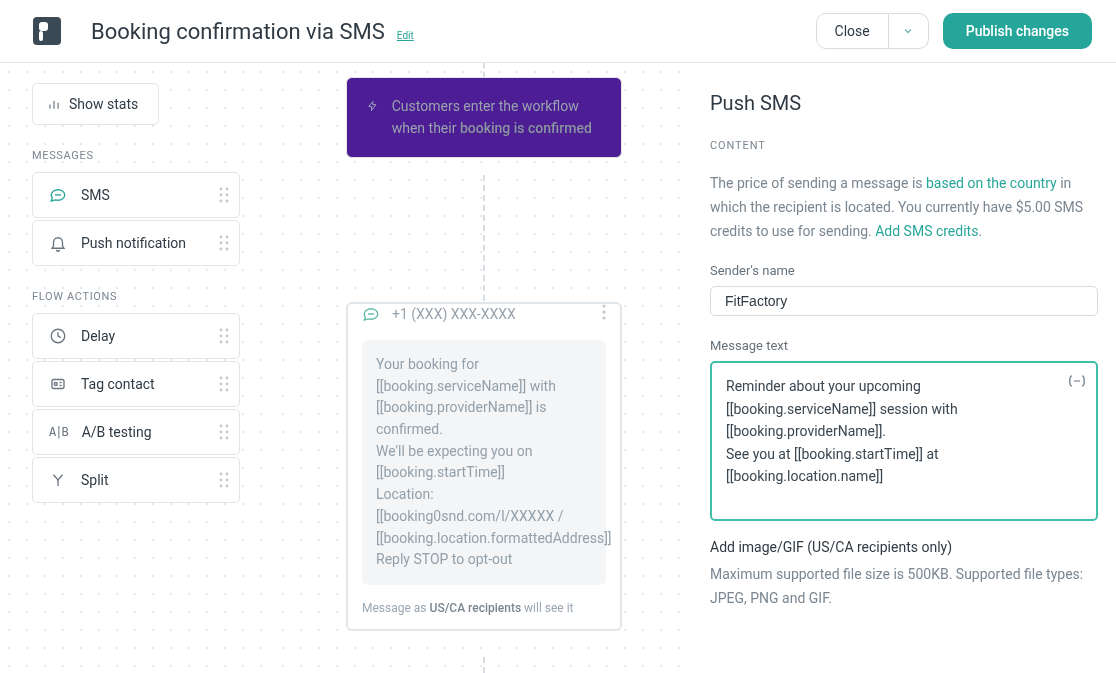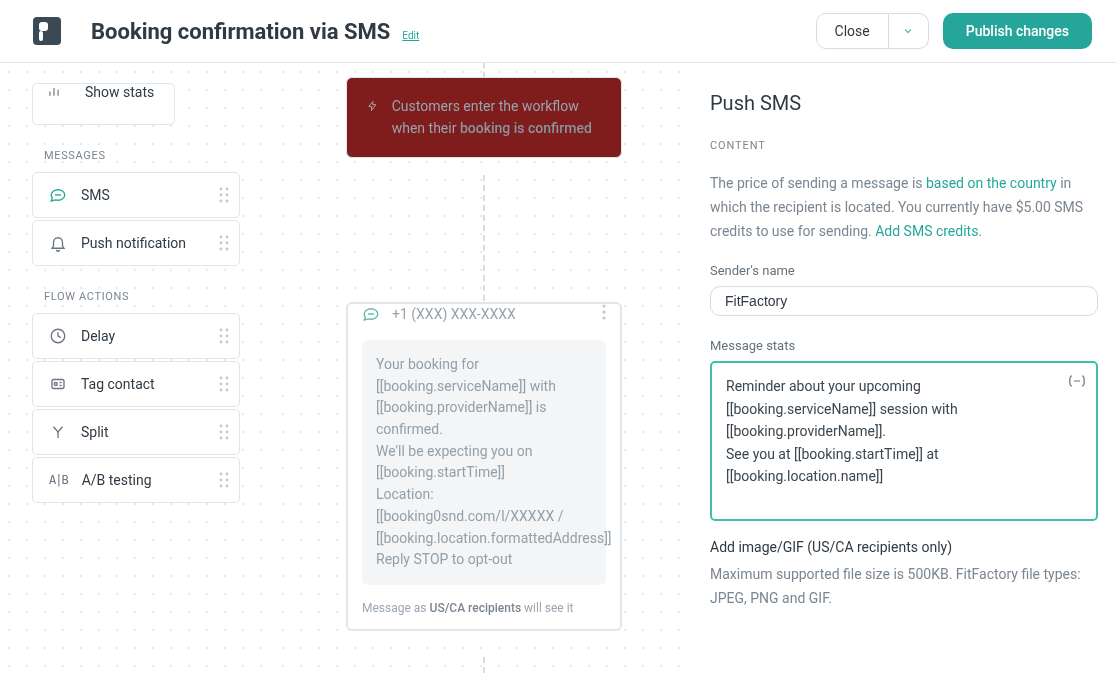--- a/index.html
+++ b/index.html
@@ -20,21 +20,21 @@
 
   .topbar{
     height:63px;border-bottom:1px solid var(--border);
     display:flex;align-items:center;justify-content:space-between;
     padding:0 24px 0 33px;background:#fff;
   }
   .topbar .left{display:flex;align-items:center;gap:30px}
   .logo{width:28px;height:28px;background:#3b4954;border-radius:4px;position:relative;overflow:hidden}
   .logo::after{content:"";position:absolute;left:6px;top:5px;width:9px;height:9px;background:#fff;border-radius:3px}
   .logo::before{content:"";position:absolute;left:6px;bottom:4px;width:4px;height:10px;background:#fff;border-radius:2px}
-  .pagetitle{font-size:22px;font-weight:700;color:#2f3a44}
+  .pagetitle{font-size:22px;font-weight:400;color:#2f3a44}
   .editlink{font-size:10px;color:var(--teal);margin-left:8px}
   .topbar .right{display:flex;align-items:center;gap:14px}
   .btn{height:36px;border-radius:10px;font-size:14px;display:inline-flex;align-items:center;justify-content:center;padding:0 18px;cursor:pointer;border:1px solid transparent}
   .btn-close-group{display:inline-flex}
   .btn-close{border:1px solid var(--border2);background:#fff;color:#2f3a44;border-top-right-radius:0;border-bottom-right-radius:0}
   .btn-chev{width:40px;border:1px solid var(--border2);border-left:none;background:#fff;border-top-left-radius:0;border-bottom-left-radius:0;padding:0}
   .btn-publish{background:var(--teal);color:#fff;font-weight:500;padding:0 22px}
   .chev-down{width:12px;height:12px}
 
   .workspace{display:grid;grid-template-columns:274px 1fr 422px;height:calc(673px - 63px);}
@@ -42,52 +42,52 @@
   .canvas-col{position:relative;overflow:hidden}
   .right-col{background:#fff;padding:28px 24px 24px 16px;overflow:auto}
 
   
   .left-col::before,.canvas-col::before{
     content:"";position:absolute;inset:0;
     background-image:radial-gradient(#d3d9de 1px, transparent 1px);
     background-size:18px 18px;opacity:.55;pointer-events:none;
   }
 
-  .show-stats{display:inline-flex;gap:24px;background:#fff;border:1px solid var(--border);border-radius:5px;height:42px;padding:0 20px 0 14px;font-size:14px;color:#2f3a44;position:relative}
-
-  .section-label{font-size:11px;letter-spacing:.06em;color:var(--muted);margin:24px 0 10px 12px}
+  .show-stats{display:inline-flex;align-items:center;gap:8px;background:#fff;border:1px solid var(--border);border-radius:5px;height:42px;padding:0 20px 0 14px;font-size:14px;color:#2f3a44;position:relative}
+
+  .section-label{font-size:11px;letter-spacing:.06em;color:var(--muted);margin:24px 0 10px 0}
   .tool-item{position:relative;display:flex;align-items:center;gap:14px;background:#fff;border:1px solid var(--border);border-radius:5px;height:46px;padding:0 16px;font-size:14px;color:#2f3a44;min-width:208px;width:208px;cursor:grab}
   .tool-item + .tool-item{margin-top:2px}
   .tool-item.sms svg{color:var(--teal)}
   .tool-item .drag-handle{position:absolute;right:10px;top:50%;transform:translateY(-50%);color:#c1c9d0}
   .tool-item .drag-handle svg{display:block}
   .vline{position:absolute;left:50%;transform:translateX(-50%);width:0;border-left:2px dashed var(--dashed);}
   .v1{top:0;height:14px}
   .v2{top:112px;height:126px}
   .v3{top:594px;height:16px}
 
-  .trigger-card{position:absolute;left:50%;transform:translateX(-50%);top:14px;width:276px;border:1px solid var(--border);border-radius:6px;background:#7f1d1d;padding:18px 20px;display:flex;gap:14px;align-items:flex-start}
+  .trigger-card{position:absolute;left:50%;transform:translateX(-50%);top:14px;width:276px;border:1px solid var(--border);border-radius:6px;background:#4c1d95;padding:18px 20px;display:flex;gap:14px;align-items:flex-start}
   .trigger-card .t-text{font-size:14px;color:#9aa3ad;line-height:1.55}
   .trigger-card .t-text strong{color:#8a949e;font-weight:500}
 
   .sms-card{position:absolute;left:50%;transform:translateX(-50%);top:239px;width:276px;border:2px solid var(--border);border-radius:6px;background:#fff}
   .sms-card .head{display:flex;align-items:center;justify-content:space-between;padding:0 14px 6px 14px}
   .sms-card .head .hl{display:flex;align-items:center;gap:12px;color:#98a2ab;font-size:14px}
   .sms-card .head .kebab{color:#c1c9d0}
   .sms-bubble{margin:10px 14px 12px 14px;background:#f3f5f7;border-radius:6px;padding:14px 14px 14px 14px;color:#93a0aa;font-size:14px;line-height:1.55;white-space:pre-line}
   .sms-foot{padding:4px 14px 14px 14px;font-size:12px;color:#9aa6b2}
   .sms-foot .mid{color:var(--muted);font-weight:500}
 
   
   .panel-title{font-size:20px;color:#2f3a44;margin:0 0 24px 0;font-weight:400}
   .section-head{font-size:11px;letter-spacing:.08em;color:var(--muted);margin:0 0 20px 0}
   .desc{font-size:14px;color:var(--muted);line-height:1.7;margin:0 0 20px 0}
   .desc a{color:var(--teal);text-decoration:none}
   .field-label{font-size:13px;color:#66727c;margin:14px 0 8px 0}
-  .text-input{width:388px;height:25px;border:1px solid var(--border2);border-radius:10px;padding:14px 14px;font-size:14px;color:#2f3a44}
+  .text-input{width:388px;height:25px;border:1px solid var(--border2);border-radius:5px;padding:14px 14px;font-size:14px;color:#2f3a44}
   .ta-wrap{position:relative;width:388px}
   .textarea{width:388px;height:160px;border:2px solid var(--green-border);border-radius:5px;padding:12px 40px 12px 14px;font-size:14px;color:#3a4650;line-height:1.6;font-family:inherit;resize:none;white-space:pre-wrap}
   .ta-token{position:absolute;right:12px;top:12px;color:#8a949e}
   .hint{font-size:14px;color:var(--muted);line-height:1.7;margin-top:6px}
 
   
   .ic16{width:18px;height:18px}
   .ic14{width:14px;height:14px}
   .ic20{width:20px;height:20px}
 
@@ -201,39 +201,39 @@
             <circle cx="2" cy="2" r="1.4"></circle>
             <circle cx="8" cy="2" r="1.4"></circle>
             <circle cx="2" cy="8" r="1.4"></circle>
             <circle cx="8" cy="8" r="1.4"></circle>
             <circle cx="2" cy="14" r="1.4"></circle>
             <circle cx="8" cy="14" r="1.4"></circle>
           </svg>
         </span>
     </div>
     <div class="tool-item">
+      <span style="font-family:monospace;font-size:12px;color:#6b7682;letter-spacing:-1px">A|B</span>
+      <span>A/B testing</span>
+      <span class="drag-handle">
+          <svg width="10" height="16" viewBox="0 0 10 16" fill="#c1c9d0">
+            <circle cx="2" cy="2" r="1.4"></circle>
+            <circle cx="8" cy="2" r="1.4"></circle>
+            <circle cx="2" cy="8" r="1.4"></circle>
+            <circle cx="8" cy="8" r="1.4"></circle>
+            <circle cx="2" cy="14" r="1.4"></circle>
+            <circle cx="8" cy="14" r="1.4"></circle>
+          </svg>
+        </span>
+    </div>
+    <div class="tool-item">
       <svg class="ic16" viewBox="0 0 24 24" fill="none" stroke="#6b7682" stroke-width="1.8">
           <polyline points="6 5 12 12 18 5"></polyline>
           <line x1="12" y1="12" x2="12" y2="20"></line>
         </svg>
       <span>Split</span>
-      <span class="drag-handle">
-          <svg width="10" height="16" viewBox="0 0 10 16" fill="#c1c9d0">
-            <circle cx="2" cy="2" r="1.4"></circle>
-            <circle cx="8" cy="2" r="1.4"></circle>
-            <circle cx="2" cy="8" r="1.4"></circle>
-            <circle cx="8" cy="8" r="1.4"></circle>
-            <circle cx="2" cy="14" r="1.4"></circle>
-            <circle cx="8" cy="14" r="1.4"></circle>
-          </svg>
-        </span>
-    </div>
-    <div class="tool-item">
-      <span style="font-family:monospace;font-size:12px;color:#6b7682;letter-spacing:-1px">A|B</span>
-      <span>A/B testing</span>
       <span class="drag-handle">
           <svg width="10" height="16" viewBox="0 0 10 16" fill="#c1c9d0">
             <circle cx="2" cy="2" r="1.4"></circle>
             <circle cx="8" cy="2" r="1.4"></circle>
             <circle cx="2" cy="8" r="1.4"></circle>
             <circle cx="8" cy="8" r="1.4"></circle>
             <circle cx="2" cy="14" r="1.4"></circle>
             <circle cx="8" cy="14" r="1.4"></circle>
           </svg>
         </span>
@@ -284,32 +284,32 @@
   <div class="right-col">
     <h2 class="panel-title">Push SMS</h2>
     <div class="section-head">CONTENT</div>
     <p class="desc">
       <span>The price of sending a message is </span><a href="#">based on the country</a><span> in which the recipient is located. You currently have $5.00 SMS credits to use for sending. </span><a href="#">Add SMS credits</a><span>.</span>
     </p>
 
     <div class="field-label">Sender's name</div>
     <input class="text-input" type="text" value="FitFactory" style="">
 
-    <div class="field-label" style="margin-top:22px">Message stats</div>
+    <div class="field-label" style="margin-top:22px">Message text</div>
     <div class="ta-wrap">
       <textarea class="textarea" style="">Reminder about your upcoming [[booking.serviceName]] session with [[booking.providerName]].
 See you at [[booking.startTime]] at [[booking.location.name]]</textarea>
       <span class="ta-token">
         <svg width="18" height="14" viewBox="0 0 18 14" fill="none" stroke="#8a949e" stroke-width="1.6">
             <path d="M4 2 C1 2 1 12 4 12"></path>
             <circle cx="7" cy="7" r="0.9" fill="#8a949e" stroke="none"></circle>
             <circle cx="9" cy="7" r="0.9" fill="#8a949e" stroke="none"></circle>
             <circle cx="11" cy="7" r="0.9" fill="#8a949e" stroke="none"></circle>
             <path d="M14 2 C17 2 17 12 14 12"></path>
           </svg>
       </span>
     </div>
 
     <div class="field-label" style="margin-top:14px;color:#2f3a44;font-size:14px">Add image/GIF (US/CA recipients only)</div>
-    <div class="hint">Maximum supported file size is 500KB. FitFactory file types: JPEG, PNG and GIF.</div>
+    <div class="hint">Maximum supported file size is 500KB. Supported file types: JPEG, PNG and GIF.</div>
   </div>
 
 </div>
 
 </body></html>

